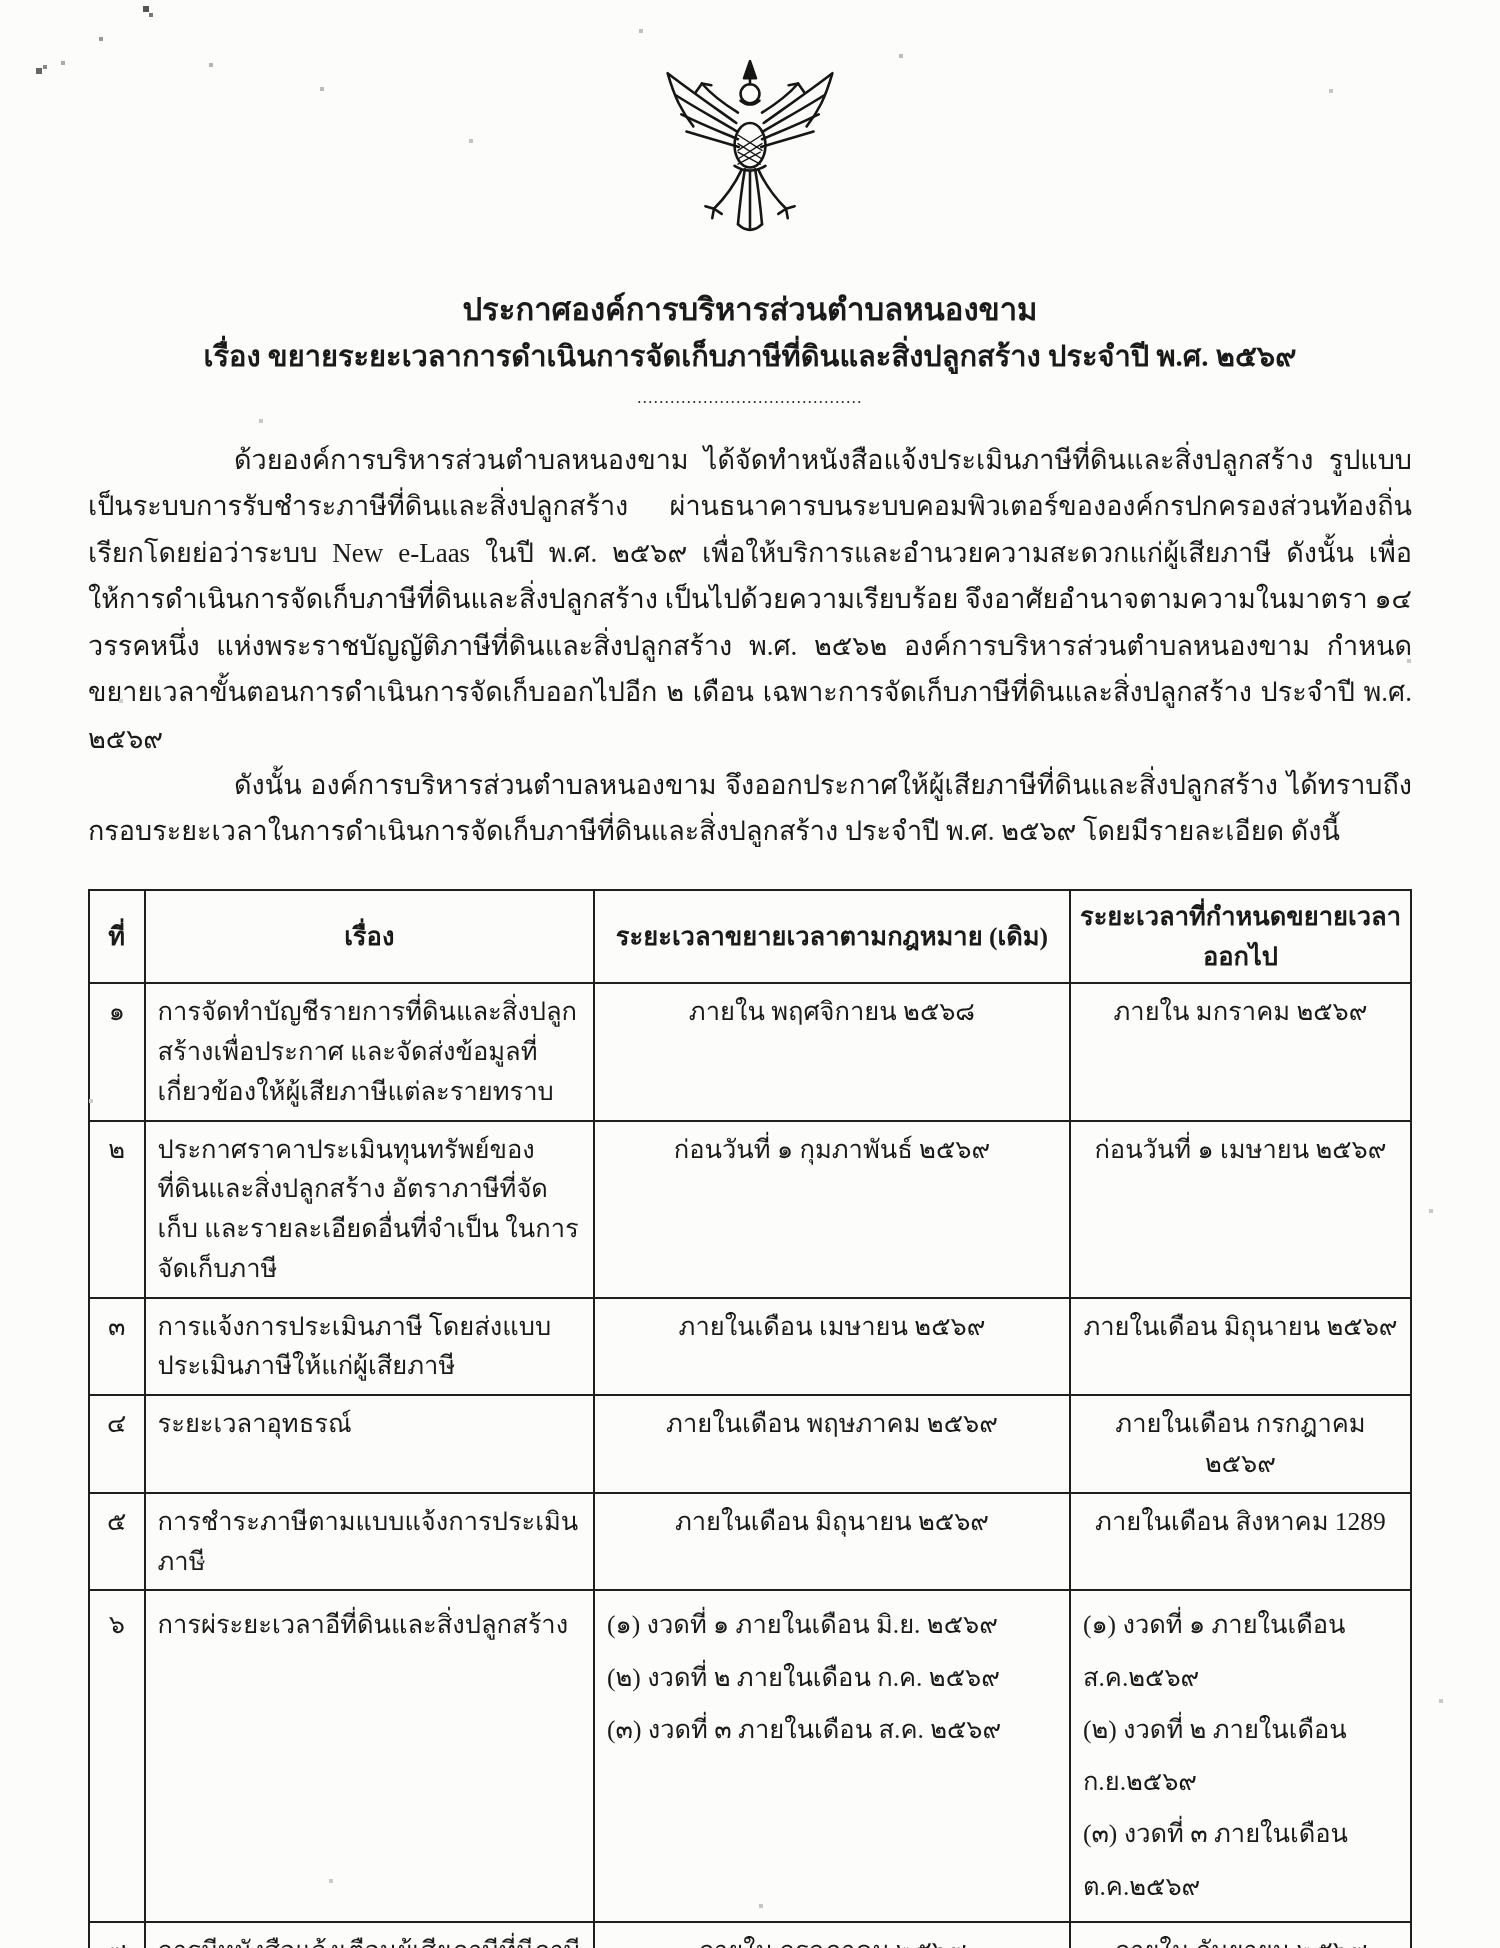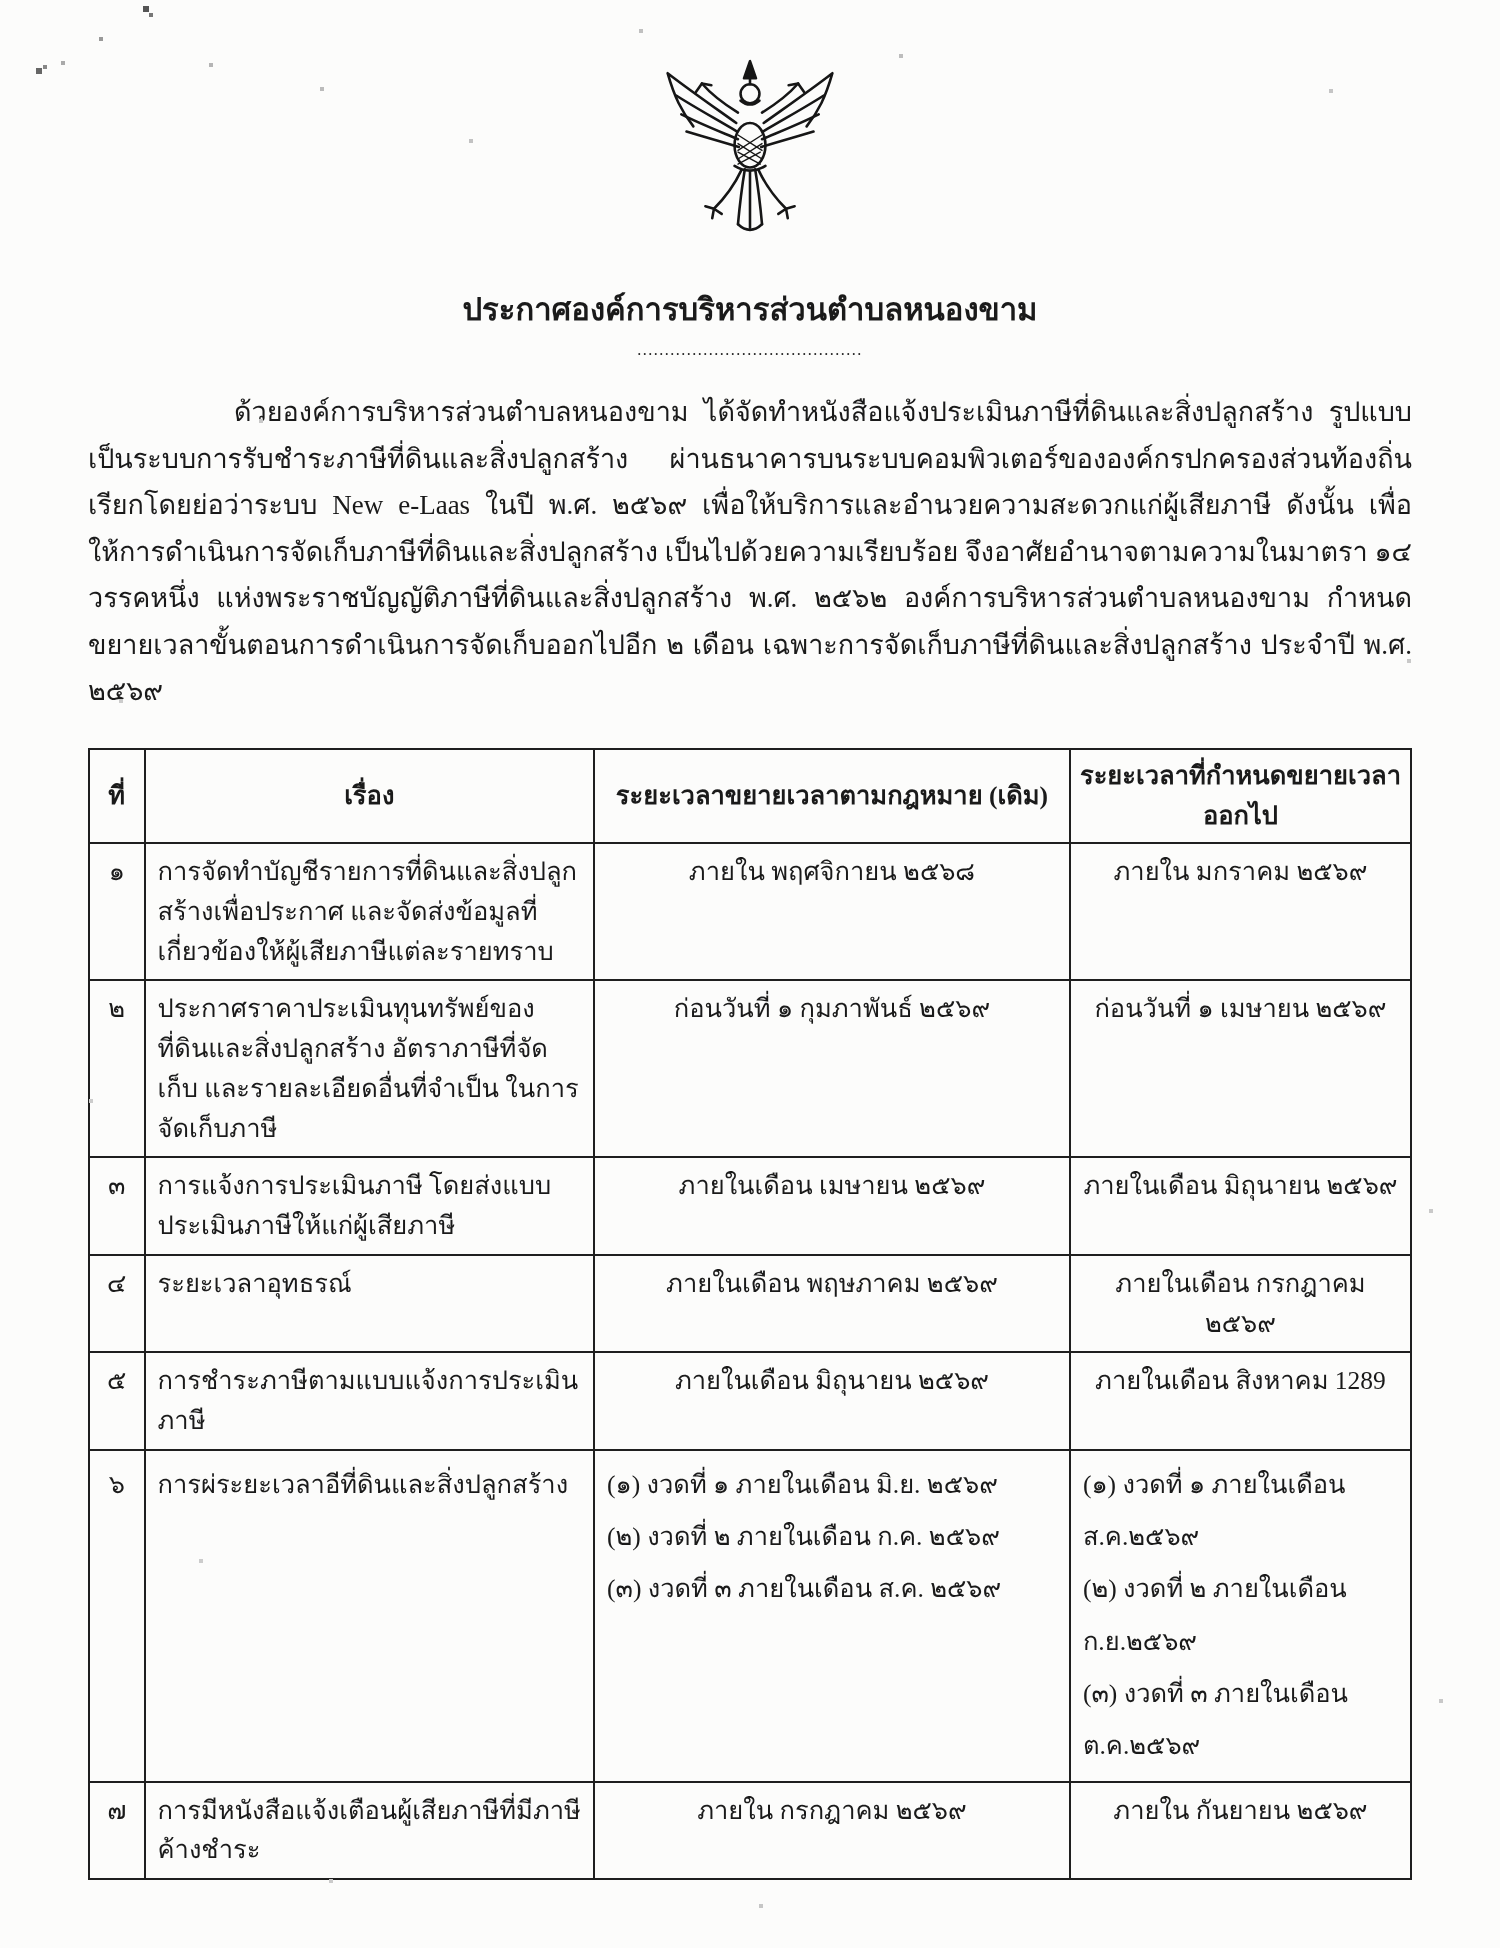--- a/index.html
+++ b/index.html
@@ -121,24 +121,26 @@
           <path d="M116,132 C120,156 122,174 124,196"></path>
           <path d="M96,196 Q110,209 124,196"></path>
         </g>
       </svg>
     </span>
   </div>
 
   <div class="content">
     <div class="title-block">
       <div class="doc-title">ประกาศองค์การบริหารส่วนตำบลหนองขาม</div>
+      <div class="doc-subject">เรื่อง  ขยายระยะเวลาการดำเนินการจัดเก็บภาษีที่ดินและสิ่งปลูกสร้าง ประจำปี พ.ศ. ๒๕๖๙</div>
       <div class="dots">.........................................</div>
     </div>
 
     <p class="para para-1">ด้วยองค์การบริหารส่วนตำบลหนองขาม ได้จัดทำหนังสือแจ้งประเมินภาษีที่ดินและสิ่งปลูกสร้าง รูปแบบเป็นระบบการรับชำระภาษีที่ดินและสิ่งปลูกสร้าง ผ่านธนาคารบนระบบคอมพิวเตอร์ขององค์กรปกครองส่วนท้องถิ่น เรียกโดยย่อว่าระบบ New e-Laas ในปี พ.ศ. ๒๕๖๙ เพื่อให้บริการและอำนวยความสะดวกแก่ผู้เสียภาษี ดังนั้น เพื่อให้การดำเนินการจัดเก็บภาษีที่ดินและสิ่งปลูกสร้าง เป็นไปด้วยความเรียบร้อย จึงอาศัยอำนาจตามความในมาตรา ๑๔ วรรคหนึ่ง แห่งพระราชบัญญัติภาษีที่ดินและสิ่งปลูกสร้าง พ.ศ. ๒๕๖๒ องค์การบริหารส่วนตำบลหนองขาม กำหนดขยายเวลาขั้นตอนการดำเนินการจัดเก็บออกไปอีก ๒ เดือน เฉพาะการจัดเก็บภาษีที่ดินและสิ่งปลูกสร้าง ประจำปี พ.ศ. ๒๕๖๙</p>
+    <p class="para para-2">ดังนั้น องค์การบริหารส่วนตำบลหนองขาม จึงออกประกาศให้ผู้เสียภาษีที่ดินและสิ่งปลูกสร้าง ได้ทราบถึงกรอบระยะเวลาในการดำเนินการจัดเก็บภาษีที่ดินและสิ่งปลูกสร้าง ประจำปี พ.ศ. ๒๕๖๙ โดยมีรายละเอียด ดังนี้</p>
 
     <table class="schedule">
       <colgroup>
         <col style="width:4.2%">
         <col style="width:34%">
         <col style="width:36%">
         <col style="width:25.8%">
       </colgroup>
       <thead>
         <tr>

